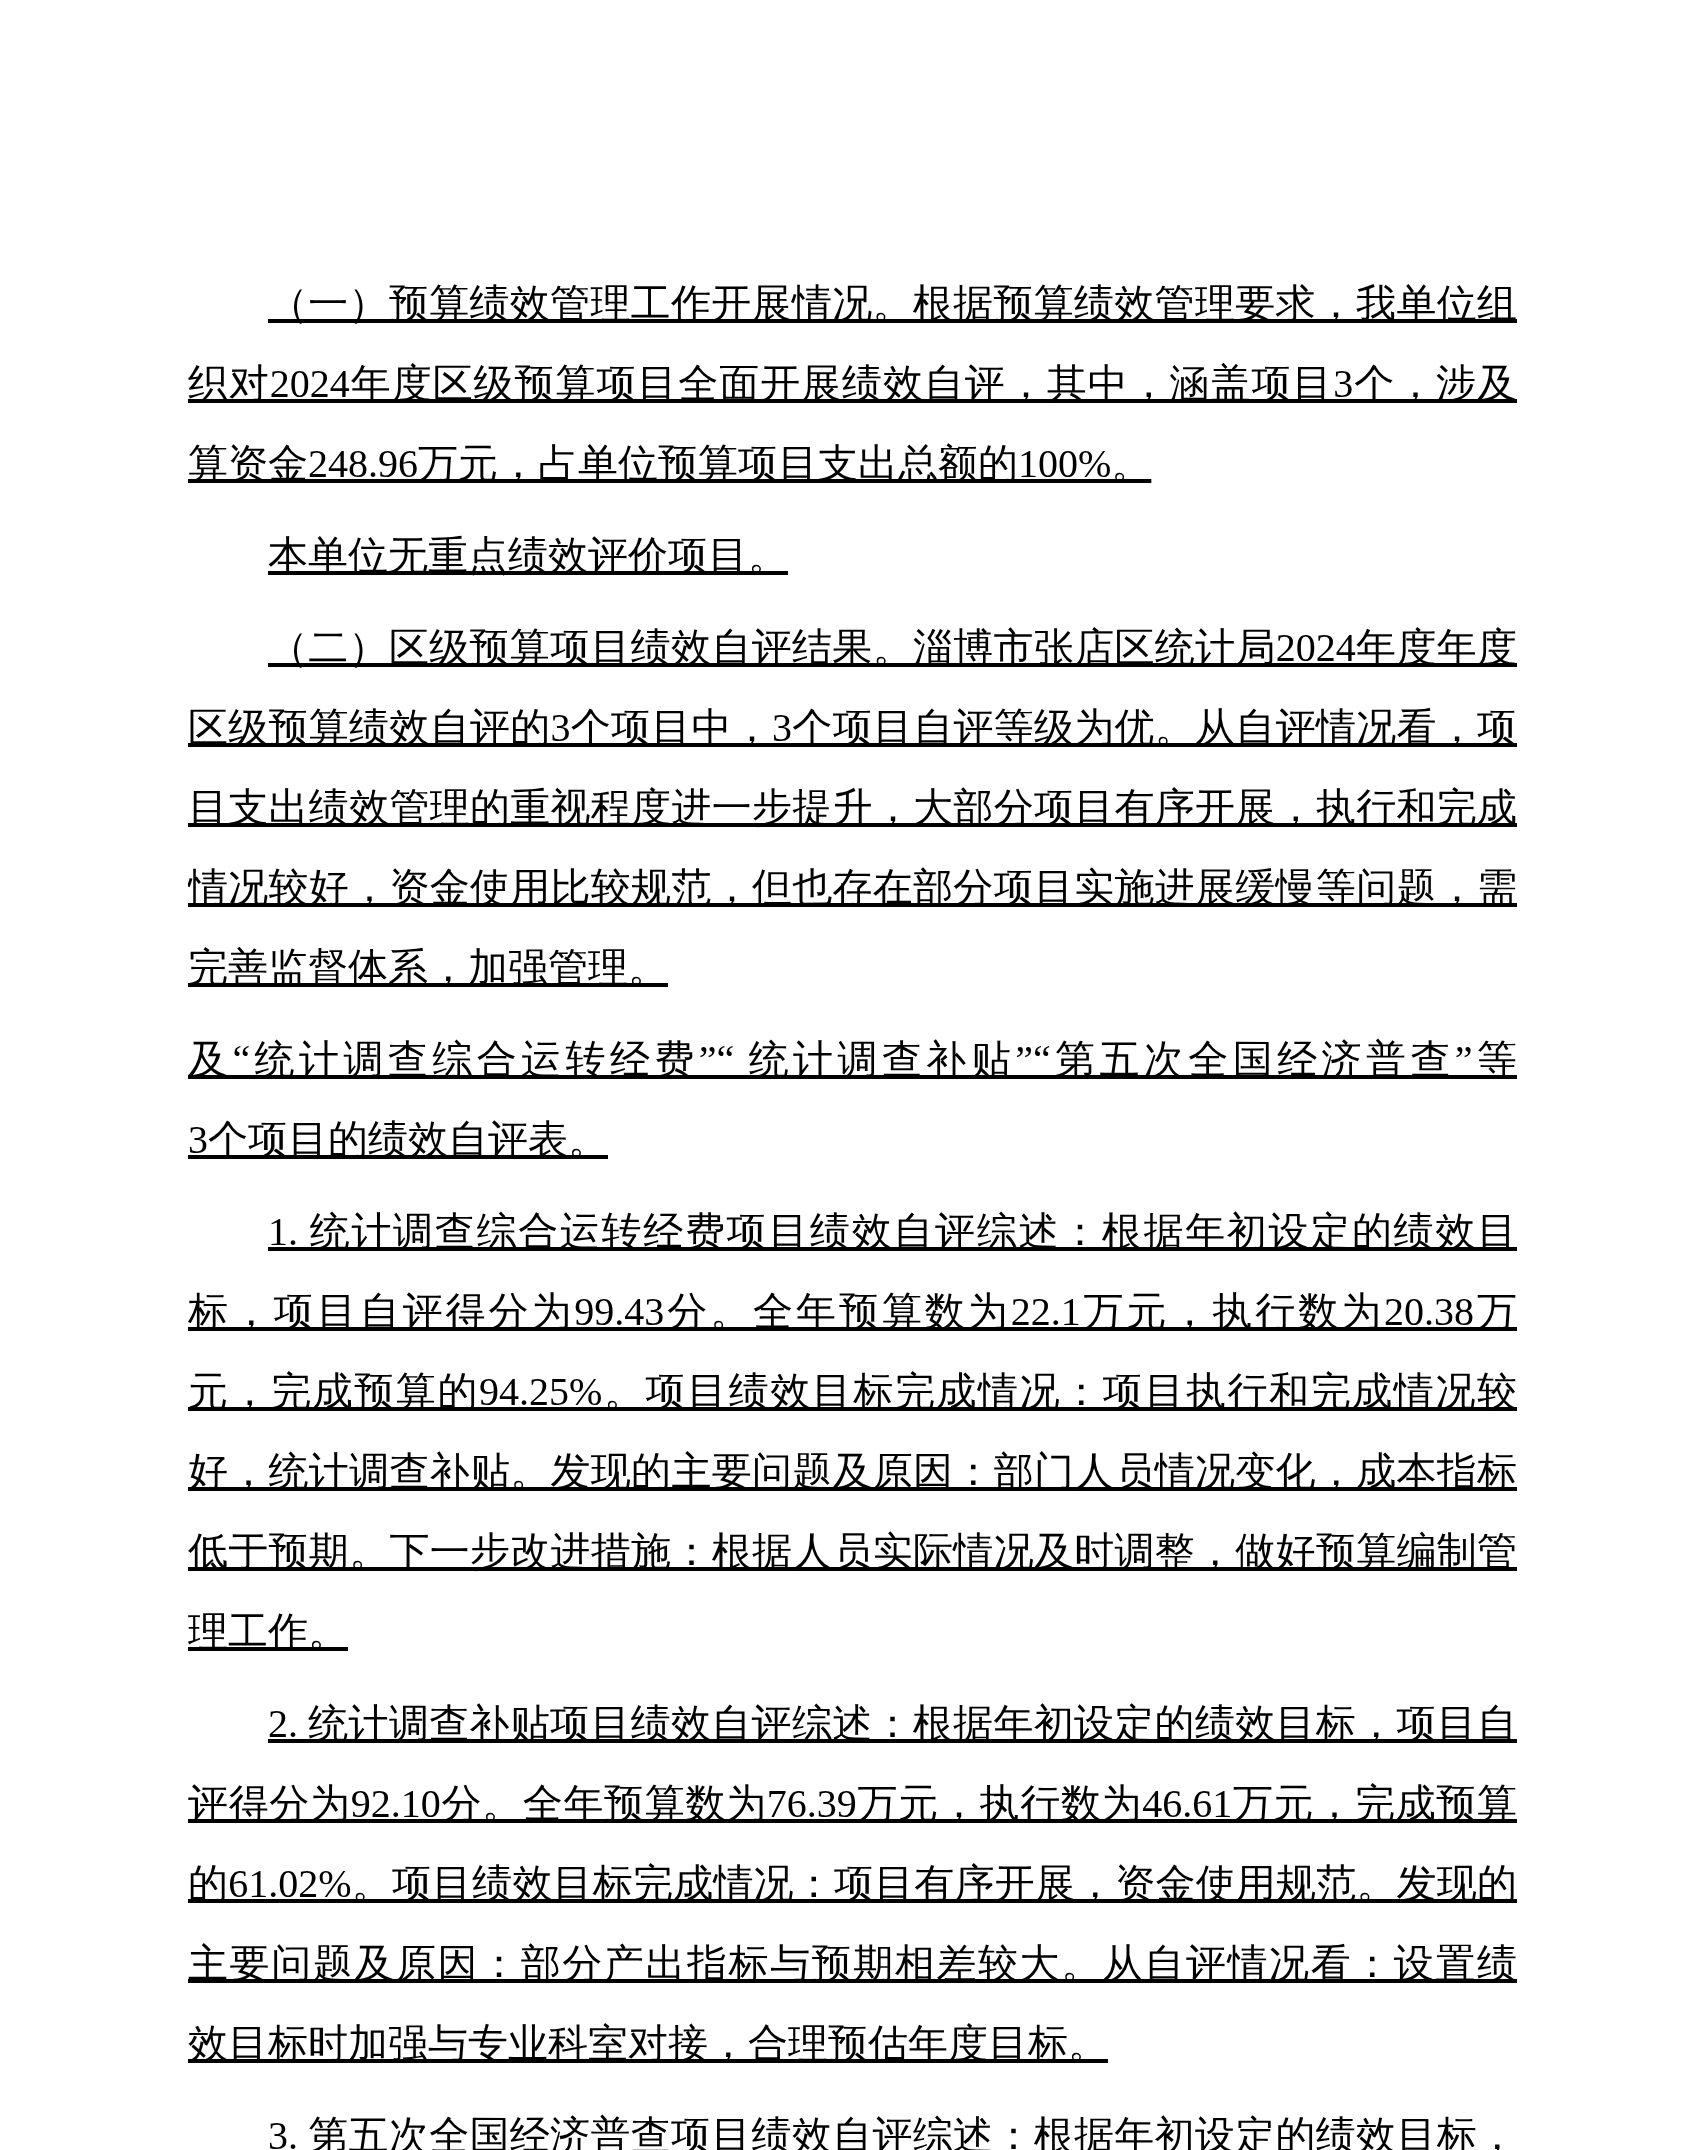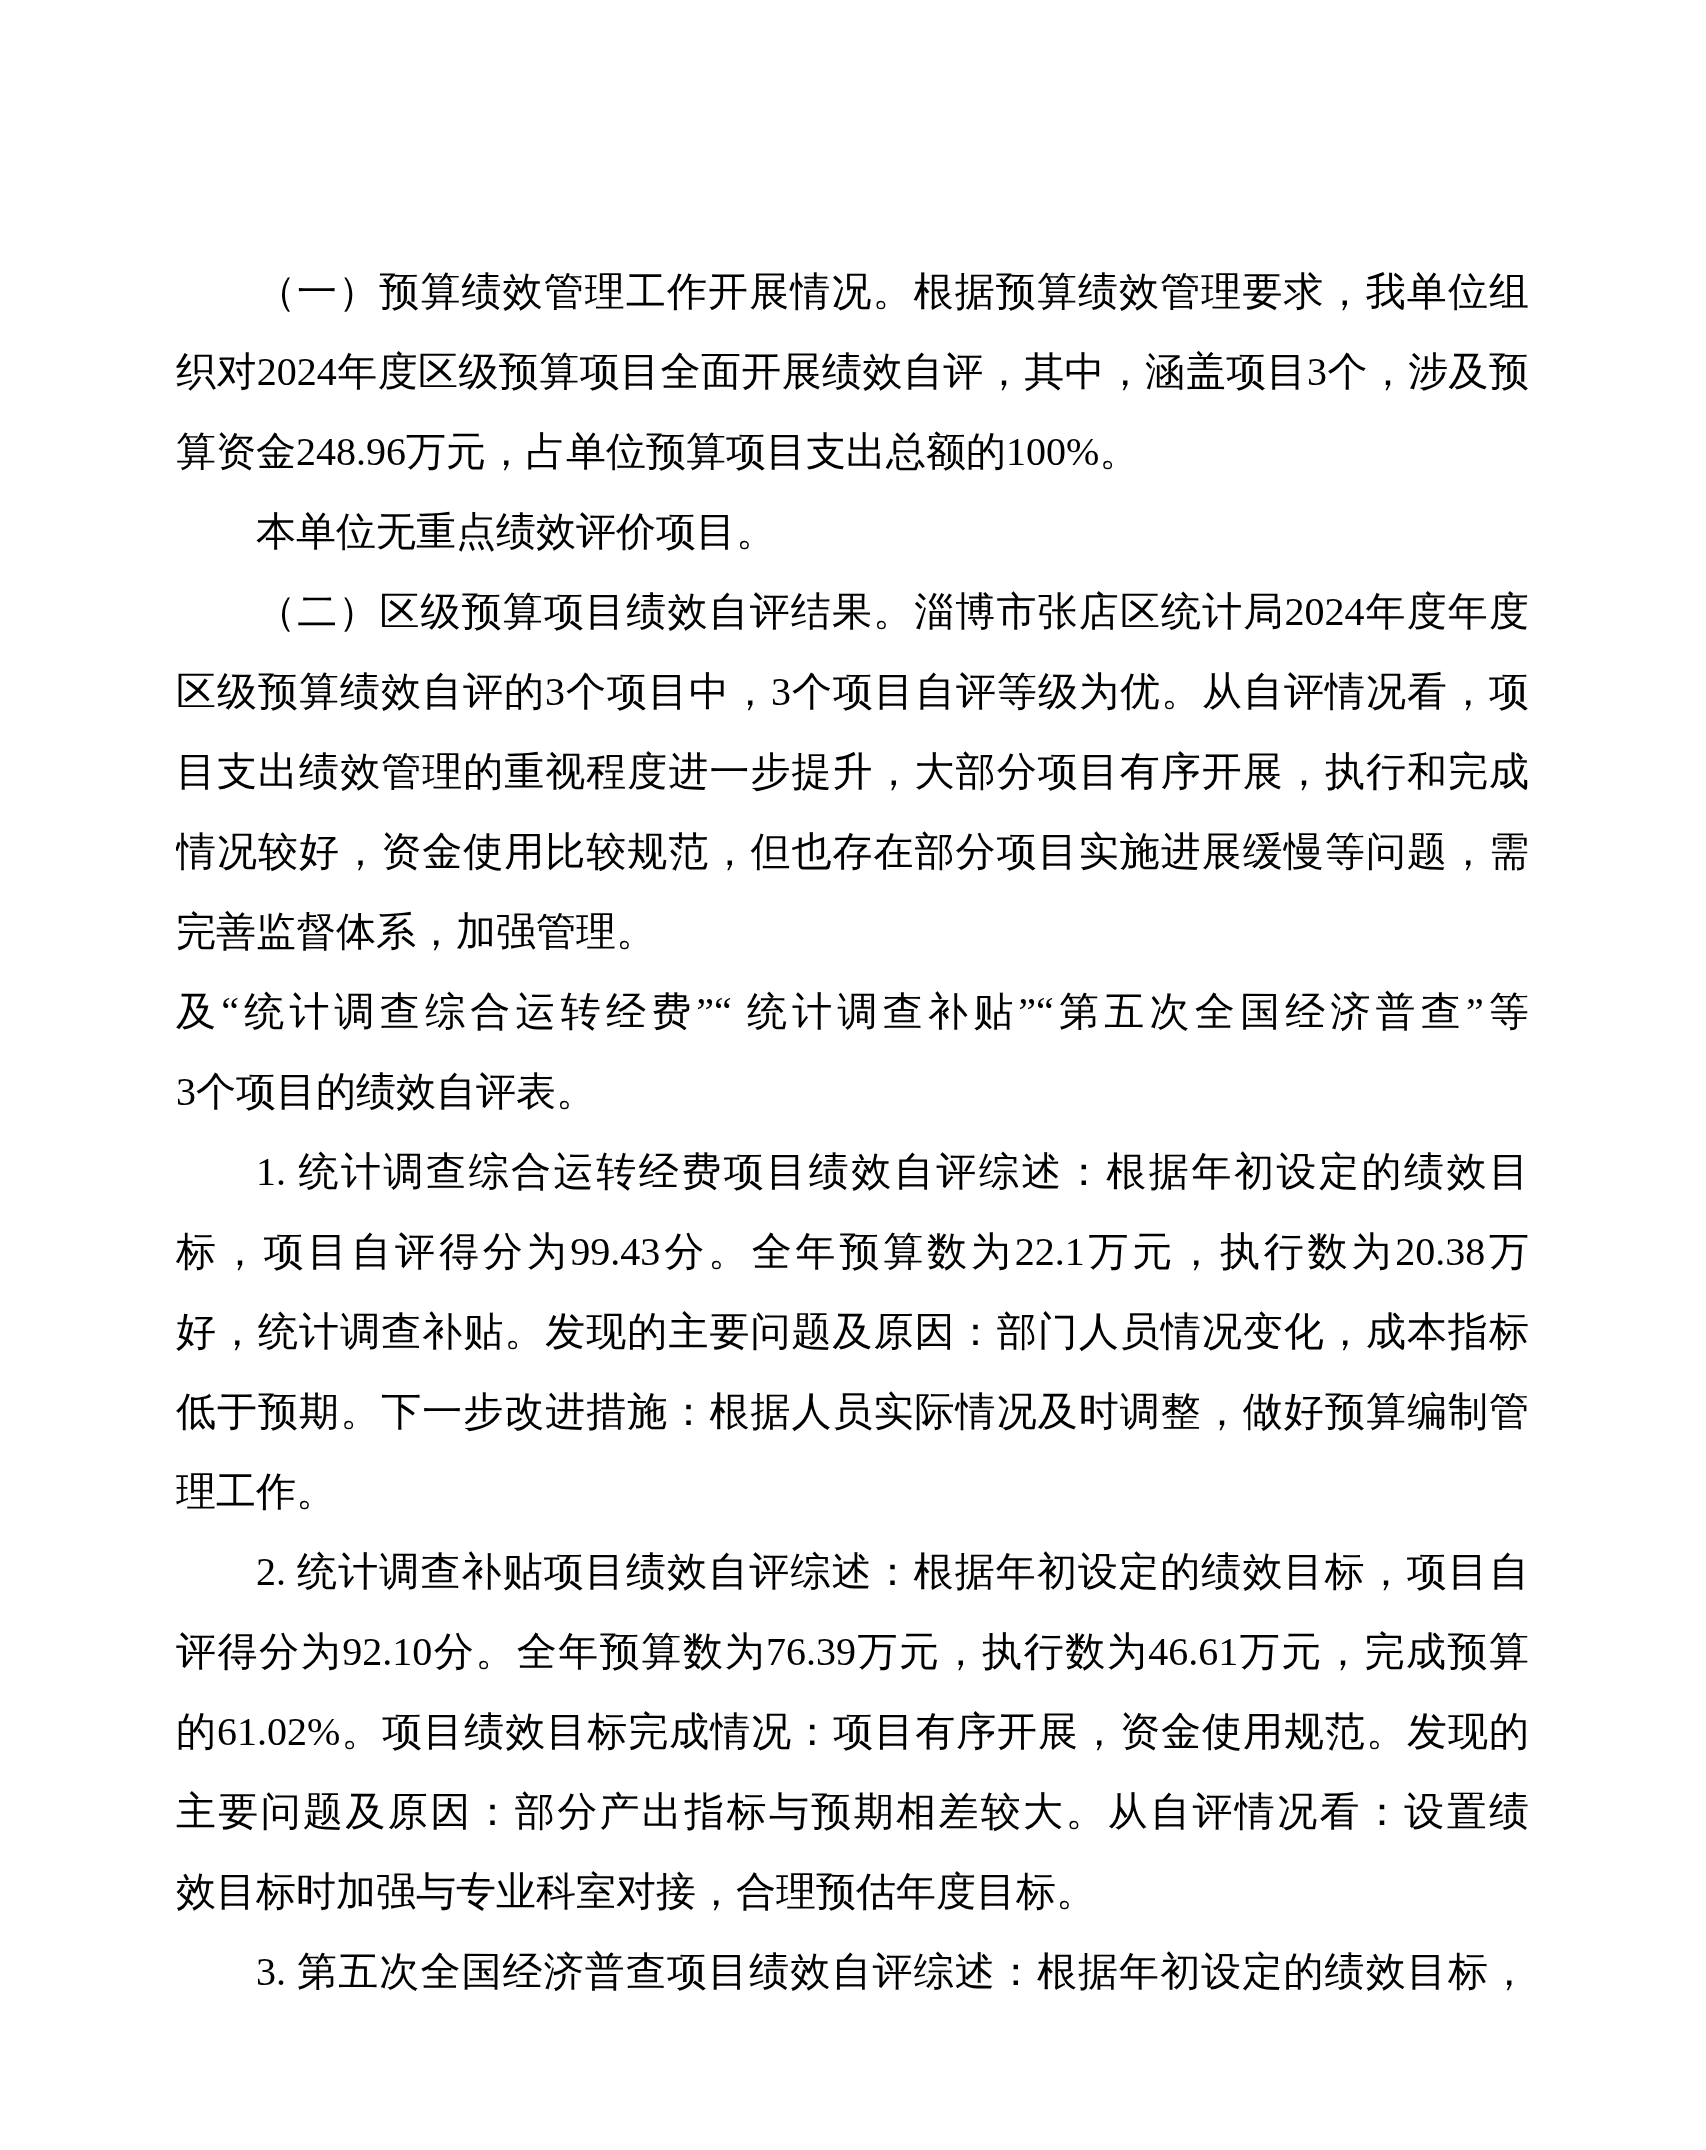--- a/index.html
+++ b/index.html
@@ -15,21 +15,21 @@
     overflow: hidden;
   }
   .doc {
     position: absolute;
     left: 176px;
     top: 252px;
     width: 1353px;
     color: #000000;
     font-family: "Liberation Serif", serif;
   }
-  .para { margin: 0; padding: 0; }
+  .para { margin: 12px; padding: 0; text-decoration: underline; }
   .ln {
     font-size: 40px;
     line-height: 80px;
     height: 80px;
     overflow: hidden;
     text-align: justify;
     text-justify: inter-character;
     white-space: pre-wrap;
     color: #000000;
   }
@@ -63,20 +63,21 @@
     </div>
 
     <div class="para">
       <div class="ln jf">及“统计调查综合运转经费”“ 统计调查补贴”“第五次全国经济普查”等</div>
       <div class="ln">3个项目的绩效自评表。</div>
     </div>
 
     <div class="para">
       <div class="ln ind jf">1. 统计调查综合运转经费项目绩效自评综述：根据年初设定的绩效目</div>
       <div class="ln jf">标，项目自评得分为99.43分。全年预算数为22.1万元，执行数为20.38万</div>
+      <div class="ln jf">元，完成预算的94.25%。项目绩效目标完成情况：项目执行和完成情况较</div>
       <div class="ln jf">好，统计调查补贴。发现的主要问题及原因：部门人员情况变化，成本指标</div>
       <div class="ln jf">低于预期。下一步改进措施：根据人员实际情况及时调整，做好预算编制管</div>
       <div class="ln">理工作。</div>
     </div>
 
     <div class="para">
       <div class="ln ind jf">2. 统计调查补贴项目绩效自评综述：根据年初设定的绩效目标，项目自</div>
       <div class="ln jf">评得分为92.10分。全年预算数为76.39万元，执行数为46.61万元，完成预算</div>
       <div class="ln jf">的61.02%。项目绩效目标完成情况：项目有序开展，资金使用规范。发现的</div>
       <div class="ln jf">主要问题及原因：部分产出指标与预期相差较大。从自评情况看：设置绩</div>

